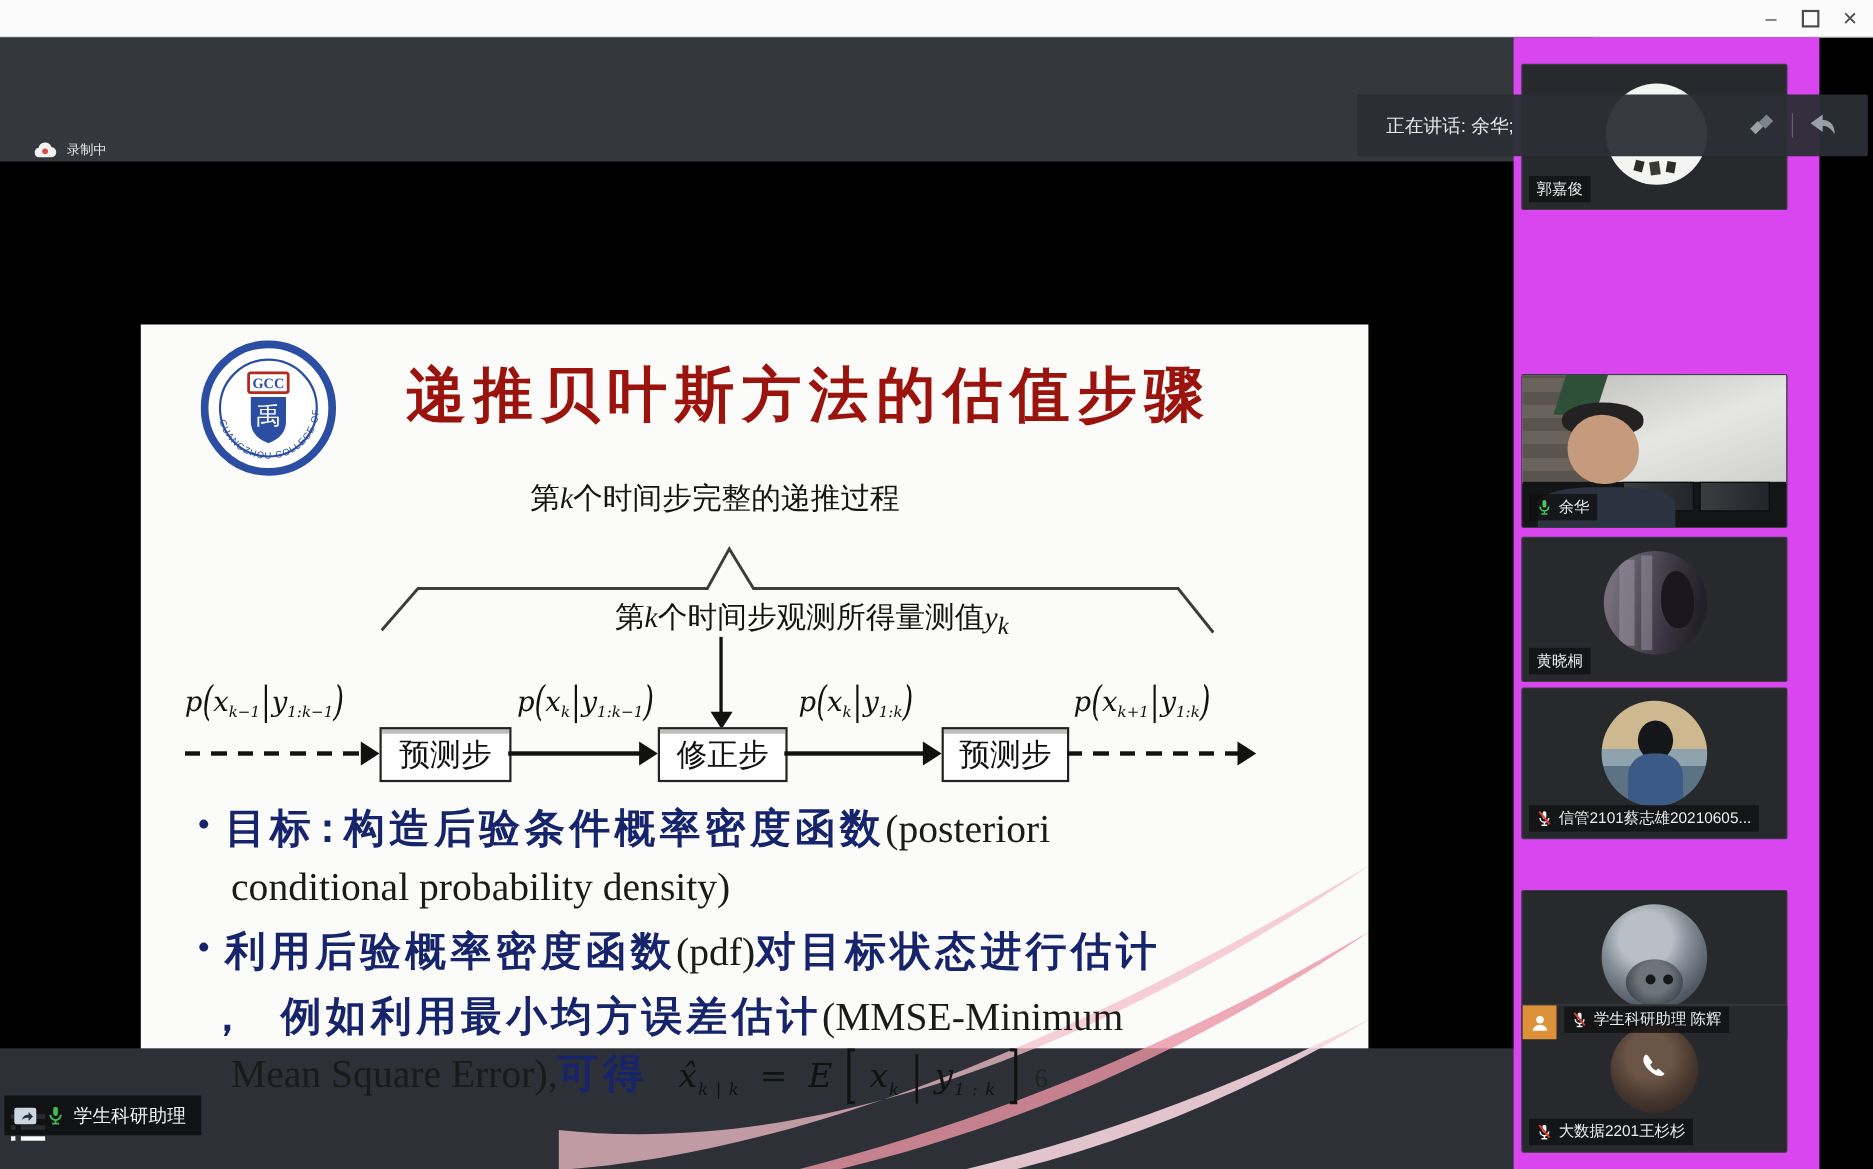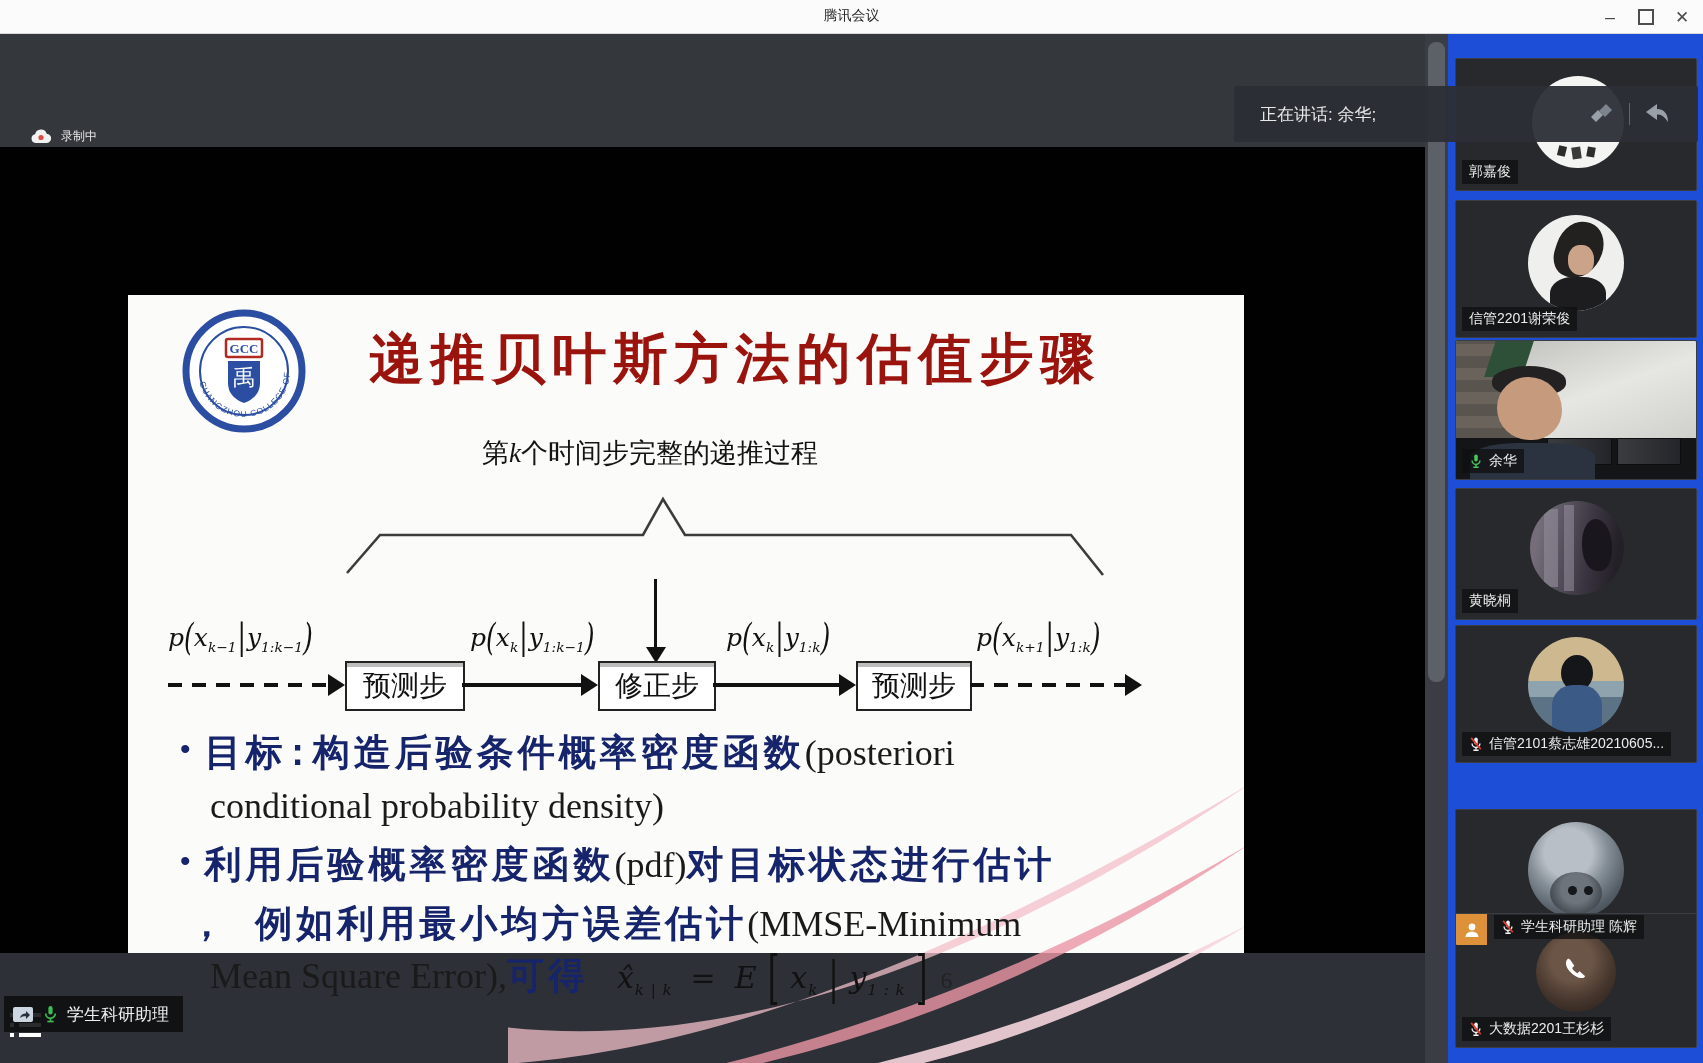--- a/index.html
+++ b/index.html
@@ -14,21 +14,21 @@
   .winbtn.max{right:40px;}
   .winbtn.max .sq{width:12px;height:12px;border:2px solid #4d4d4d;}
   .winbtn.close{right:4px;font-size:17px;}
 
   
   .toolbar{position:absolute;left:0;top:34px;width:1425px;height:113px;background:#34373c;}
   .stage{position:absolute;left:0;top:147px;width:1425px;height:806px;background:#010101;}
   .bottombar{position:absolute;left:0;top:953px;width:1425px;height:110px;background:#2d3036;}
   .scrollbar{position:absolute;left:1425px;top:34px;width:23px;height:1029px;background:#3a3d43;}
   .scroll-thumb{position:absolute;left:3px;top:8px;width:17px;height:640px;border-radius:8px;background:#5c6067;}
-  .sidebar{position:absolute;left:1448px;top:34px;width:255px;height:1029px;background:#1d4ed8;}
+  .sidebar{position:absolute;left:1376px;top:34px;width:278px;height:1029px;background:#d946ef;}
 
   
   .rec{position:absolute;left:30px;top:94px;display:flex;align-items:center;gap:9px;color:#e9e9e9;font-size:12px;}
   .speaking-bar{position:absolute;left:1234px;top:86px;width:464px;height:56px;background:rgba(43,46,53,0.95);
       display:flex;align-items:center;z-index:30;border-radius:2px;}
   .speaking-bar .stext{color:#e8e8e8;font-size:17px;margin-left:26px;flex:1;}
   .sb-icons{display:flex;align-items:center;gap:12px;margin-right:26px;}
   .sb-divider{width:1px;height:22px;background:#60646c;}
 
   
@@ -107,21 +107,20 @@
   .vid-head{position:absolute;left:17%;top:26%;width:27%;height:46%;background:#c59a7d;border-radius:48% 52% 46% 50%;}
   .vid-hair{position:absolute;left:15%;top:18%;width:31%;height:22%;background:#232122;border-radius:50% 50% 40% 40%;}
   .vid-body{position:absolute;left:6%;bottom:0;width:52%;height:26%;background:#2c3340;border-radius:40% 40% 0 0;}
 </style>
 </head>
 <body>
 
 <div id="app">
 
   <div class="titlebar">
-    <div class="wtitle">腾讯会议</div>
     <div class="winbtn min">
         <span>–</span>
       </div>
     <div class="winbtn max">
         <span class="sq"></span>
       </div>
     <div class="winbtn close">
         <span>✕</span>
       </div>
   </div>
@@ -168,20 +167,21 @@
         <path d="M46,52 h32 v22 q0,14 -16,20 q-16,-6 -16,-20 z" fill="#2b4ea3"></path>
         <text x="62" y="76" text-anchor="middle" font-size="22" fill="#ffffff" font-family="Liberation Serif, serif">禹</text>
       </svg>
 
       <div class="slide-title">递推贝叶斯方法的估值步骤</div>
 
       <div class="brace-top-label">第<i>k</i>个时间步完整的递推过程</div>
       <svg class="brace-svg" width="775" height="92" viewBox="0 0 775 92">
         <polyline points="9,82 42,44 305,44 325,8 347,44 733,44 765,84" fill="none" stroke="#3c3c3c" stroke-width="2.6"></polyline>
       </svg>
+      <div class="brace-bottom-label">第<i>k</i>个时间步观测所得量测值<i>y<sub>k</sub></i></div>
 
       <div class="vert-arrow"></div>
       <div class="vert-arrow-head"></div>
 
       <div class="flow-label lbl-in">p<span class="tp">(</span>x<sub>k−1</sub><span class="tb">|</span>y<sub>1:k−1</sub><span class="tp">)</span></div>
       <div class="flow-label lbl-m1">p<span class="tp">(</span>x<sub>k</sub><span class="tb">|</span>y<sub>1:k−1</sub><span class="tp">)</span></div>
       <div class="flow-label lbl-m2">p<span class="tp">(</span>x<sub>k</sub><span class="tb">|</span>y<sub>1:k</sub><span class="tp">)</span></div>
       <div class="flow-label lbl-out">p<span class="tp">(</span>x<sub>k+1</sub><span class="tb">|</span>y<sub>1:k</sub><span class="tp">)</span></div>
 
       <div class="harrow dashed" style="left:40px;width:160px;"></div>
@@ -267,30 +267,20 @@
       <div class="avatar" style="left:76px;top:17px;width:92px;height:92px;background:#f4f4f2;">
         <div style="position:absolute;left:26px;bottom:12px;width:8px;height:10px;background:#2c2c2c;transform:rotate(14deg);"></div>
         <div style="position:absolute;left:40px;bottom:9px;width:9px;height:12px;background:#3a3a3a;transform:rotate(-8deg);"></div>
         <div style="position:absolute;left:55px;bottom:11px;width:8px;height:10px;background:#2c2c2c;transform:rotate(10deg);"></div>
       </div>
       <div class="name-tag">
           <span>郭嘉俊</span>
         </div>
     </div>
 
-    <div class="tile" style="top:166px;height:136px;">
-      <div class="avatar" style="left:72px;top:14px;width:96px;height:96px;background:#efefed;">
-        <div style="position:absolute;left:28px;top:6px;width:46px;height:58px;background:#23211f;border-radius:54% 46% 60% 40%;transform:rotate(18deg);"></div>
-        <div style="position:absolute;left:40px;top:30px;width:26px;height:30px;background:#cba388;border-radius:45%;"></div>
-        <div style="position:absolute;left:22px;top:62px;width:56px;height:40px;background:#1d1d1f;border-radius:40% 40% 0 0;"></div>
-      </div>
-      <div class="name-tag">
-          <span>信管2201谢荣俊</span>
-        </div>
-    </div>
 
     <div class="tile" style="top:306px;height:138px;">
       <div style="position:absolute;inset:0;">
         <div class="vid-wall"></div>
         <div class="vid-bricks"></div>
         <div class="vid-green"></div>
         <div class="vid-desk"></div>
         <div class="vid-mon" style="left:38%;width:26%;"></div>
         <div class="vid-mon" style="left:67%;width:26%;"></div>
         <div class="vid-hair"></div>

